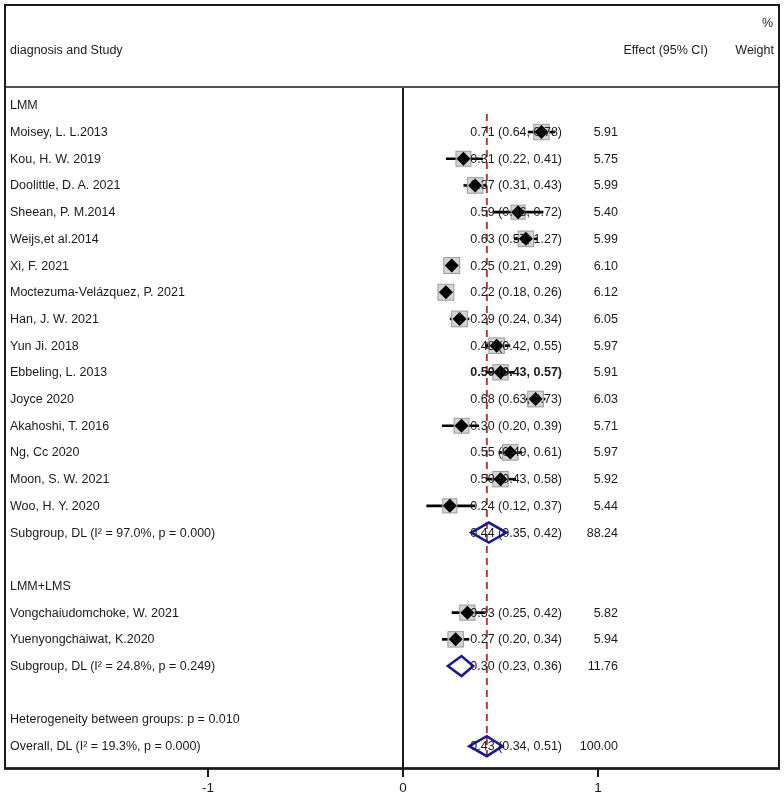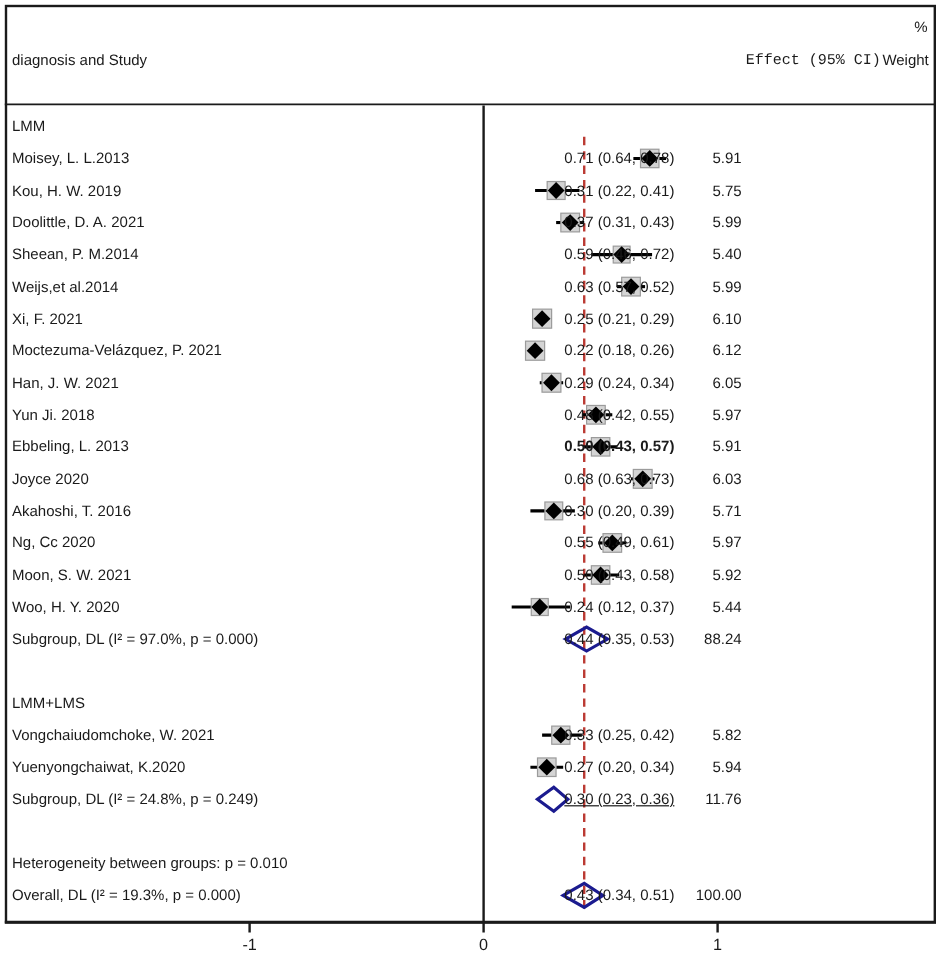--- a/index.html
+++ b/index.html
@@ -99,40 +99,40 @@
         <polygon points="448.65,639.35 455.65,632.35 462.65,639.35 455.65,646.35" fill="#000000"></polygon>
         <polygon points="447.85,666.05 461.5,656.05 473.2,666.05 461.5,676.05" fill="none" stroke="#1b1b8f" stroke-width="2.6" stroke-linejoin="miter"></polygon>
         <polygon points="469.3,746.15 486.85,736.15 502.45,746.15 486.85,756.15" fill="none" stroke="#1b1b8f" stroke-width="2.6" stroke-linejoin="miter"></polygon>
         <line x1="208" y1="768" x2="208" y2="777" stroke="#1a1a1a" stroke-width="2"></line>
         <line x1="403" y1="768" x2="403" y2="777" stroke="#1a1a1a" stroke-width="2"></line>
         <line x1="598" y1="768" x2="598" y2="777" stroke="#1a1a1a" stroke-width="2"></line>
       </g>
   </svg>
 
   <div class="lbl" style="left:10px; top:41px;">diagnosis and Study</div>
-  <div class="lbl num" style="right:50px; top:41px;font-family:Liberation Mono, monospace;">Effect (95% CI)</div>
+  <div class="lbl num" style="right:76px; top:41px;">Effect (95% CI)</div>
   <div class="lbl num" style="right:11px; top:14px;">%</div>
   <div class="lbl num" style="right:10px; top:41px;">Weight</div>
 
   <div id="rows-layer">
       <div class="lbl " style="left: 10px; top: 96.35px;">LMM</div>
       <div class="lbl " style="left: 10px; top: 123.05px;">Moisey, L. L.2013</div>
       <div class="lbl num" style="right: 66px; top: 123.05px;">0.71 (0.64, 0.78)</div>
       <div class="lbl num" style="right: 10px; top: 123.05px;">5.91</div>
       <div class="lbl " style="left: 10px; top: 149.75px;">Kou, H. W. 2019</div>
       <div class="lbl num" style="right: 66px; top: 149.75px;">0.31 (0.22, 0.41)</div>
       <div class="lbl num" style="right: 10px; top: 149.75px;">5.75</div>
       <div class="lbl " style="left: 10px; top: 176.45px;">Doolittle, D. A. 2021</div>
       <div class="lbl num" style="right: 66px; top: 176.45px;">0.37 (0.31, 0.43)</div>
       <div class="lbl num" style="right: 10px; top: 176.45px;">5.99</div>
       <div class="lbl " style="left: 10px; top: 203.15px;">Sheean, P. M.2014</div>
       <div class="lbl num" style="right: 66px; top: 203.15px;">0.59 (0.46, 0.72)</div>
       <div class="lbl num" style="right: 10px; top: 203.15px;">5.40</div>
       <div class="lbl " style="left: 10px; top: 229.85px;">Weijs,et al.2014</div>
-      <div class="lbl num" style="right: 66px; top: 229.85px;">0.63 (0.57, 0.52)</div>
+      <div class="lbl num" style="right: 66px; top: 229.85px;">0.63 (0.57, 1.27)</div>
       <div class="lbl num" style="right: 10px; top: 229.85px;">5.99</div>
       <div class="lbl " style="left: 10px; top: 256.55px;">Xi, F. 2021</div>
       <div class="lbl num" style="right: 66px; top: 256.55px;">0.25 (0.21, 0.29)</div>
       <div class="lbl num" style="right: 10px; top: 256.55px;">6.10</div>
       <div class="lbl " style="left: 10px; top: 283.25px;">Moctezuma-Velázquez, P. 2021</div>
       <div class="lbl num" style="right: 66px; top: 283.25px;">0.22 (0.18, 0.26)</div>
       <div class="lbl num" style="right: 10px; top: 283.25px;">6.12</div>
       <div class="lbl " style="left: 10px; top: 309.95px;">Han, J. W. 2021</div>
       <div class="lbl num" style="right: 66px; top: 309.95px;">0.29 (0.24, 0.34)</div>
       <div class="lbl num" style="right: 10px; top: 309.95px;">6.05</div>
@@ -151,31 +151,31 @@
       <div class="lbl " style="left: 10px; top: 443.45px;">Ng, Cc 2020</div>
       <div class="lbl num" style="right: 66px; top: 443.45px;">0.55 (0.49, 0.61)</div>
       <div class="lbl num" style="right: 10px; top: 443.45px;">5.97</div>
       <div class="lbl " style="left: 10px; top: 470.15px;">Moon, S. W. 2021</div>
       <div class="lbl num" style="right: 66px; top: 470.15px;">0.50 (0.43, 0.58)</div>
       <div class="lbl num" style="right: 10px; top: 470.15px;">5.92</div>
       <div class="lbl " style="left: 10px; top: 496.85px;">Woo, H. Y. 2020</div>
       <div class="lbl num" style="right: 66px; top: 496.85px;">0.24 (0.12, 0.37)</div>
       <div class="lbl num" style="right: 10px; top: 496.85px;">5.44</div>
       <div class="lbl " style="left: 10px; top: 523.55px;">Subgroup, DL (I² = 97.0%, p = 0.000)</div>
-      <div class="lbl num" style="right: 66px; top: 523.55px;">0.44 (0.35, 0.53)</div>
+      <div class="lbl num" style="right: 66px; top: 523.55px;">0.44 (0.35, 0.42)</div>
       <div class="lbl num" style="right: 10px; top: 523.55px;">88.24</div>
       <div class="lbl " style="left: 10px; top: 576.95px;">LMM+LMS</div>
       <div class="lbl " style="left: 10px; top: 603.65px;">Vongchaiudomchoke, W. 2021</div>
       <div class="lbl num" style="right: 66px; top: 603.65px;">0.33 (0.25, 0.42)</div>
       <div class="lbl num" style="right: 10px; top: 603.65px;">5.82</div>
       <div class="lbl " style="left: 10px; top: 630.35px;">Yuenyongchaiwat, K.2020</div>
       <div class="lbl num" style="right: 66px; top: 630.35px;">0.27 (0.20, 0.34)</div>
       <div class="lbl num" style="right: 10px; top: 630.35px;">5.94</div>
       <div class="lbl " style="left: 10px; top: 657.05px;">Subgroup, DL (I² = 24.8%, p = 0.249)</div>
-      <div class="lbl num" style="right: 66px; top: 657.05px; text-decoration: underline;">0.30 (0.23, 0.36)</div>
+      <div class="lbl num" style="right: 66px; top: 657.05px;">0.30 (0.23, 0.36)</div>
       <div class="lbl num" style="right: 10px; top: 657.05px;">11.76</div>
       <div class="lbl " style="left: 10px; top: 710.45px;">Heterogeneity between groups: p = 0.010</div>
       <div class="lbl " style="left: 10px; top: 737.15px;">Overall, DL (I² = 19.3%, p = 0.000)</div>
       <div class="lbl num" style="right: 66px; top: 737.15px;">0.43 (0.34, 0.51)</div>
       <div class="lbl num" style="right: 10px; top: 737.15px;">100.00</div>
     </div>
   <div id="axis-labels">
       <div class="tick-label" style="left: 188px; top: 780px;">-1</div>
       <div class="tick-label" style="left: 383px; top: 780px;">0</div>
       <div class="tick-label" style="left: 578px; top: 780px;">1</div>

